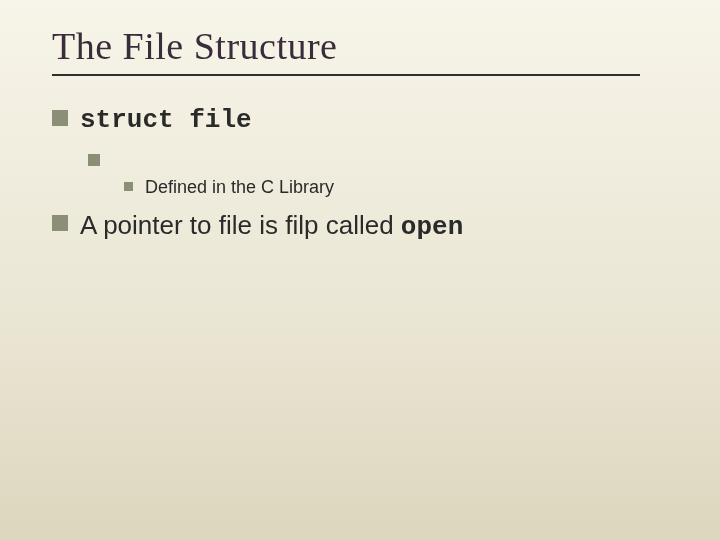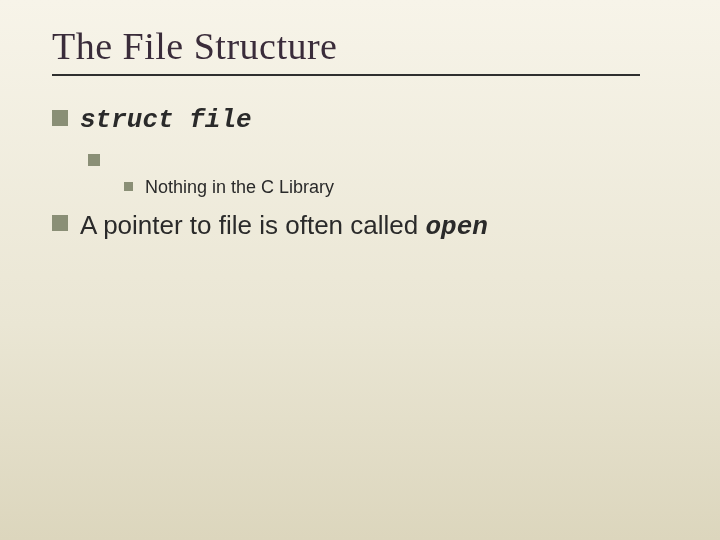--- a/index.html
+++ b/index.html
@@ -45,45 +45,45 @@
   }
   .lvl1 { margin-left: 0; }
   .lvl1 .sq { width: 16px; height: 16px; margin-top: 6px; }
   .lvl1 .txt { font-size: 26px; line-height: 1.25; }
   .lvl2 { margin-left: 36px; }
   .lvl2 .sq { width: 12px; height: 12px; margin-top: 7px; }
   .lvl2 .txt { font-size: 23px; line-height: 1.3; }
   .lvl3 { margin-left: 72px; }
   .lvl3 .sq { width: 9px; height: 9px; margin-top: 6px; }
   .lvl3 .txt { font-size: 18px; line-height: 1.3; }
-  .mono { font-family: "Courier New", Courier, monospace; font-weight: bold; font-style: italic; }
+  .mono { font-family: "Courier New", Courier, monospace; font-weight: bold; }
 </style>
 </head>
 <body>
 
 <div class="slide">
 
   <h1 class="title">The File Structure</h1>
   <hr class="rule">
 
   <div class="bullet-row lvl1">
     <span class="sq"></span>
     <span class="txt mono">struct file</span>
   </div>
 
   <div class="bullet-row lvl2">
     <span class="sq"></span>
   </div>
 
   <div class="bullet-row lvl3">
     <span class="sq"></span>
-    <span class="txt">Nothing in the C Library</span>
+    <span class="txt">Defined in the C Library</span>
   </div>
 
 
   <div class="bullet-row lvl1">
     <span class="sq"></span>
     <span class="txt">
-      <span>A pointer to file is often called </span><span class="mono">open</span>
+      <span>A pointer to file is filp called </span><span class="mono">open</span>
     </span>
   </div>
 
 </div>
 
 </body></html>

